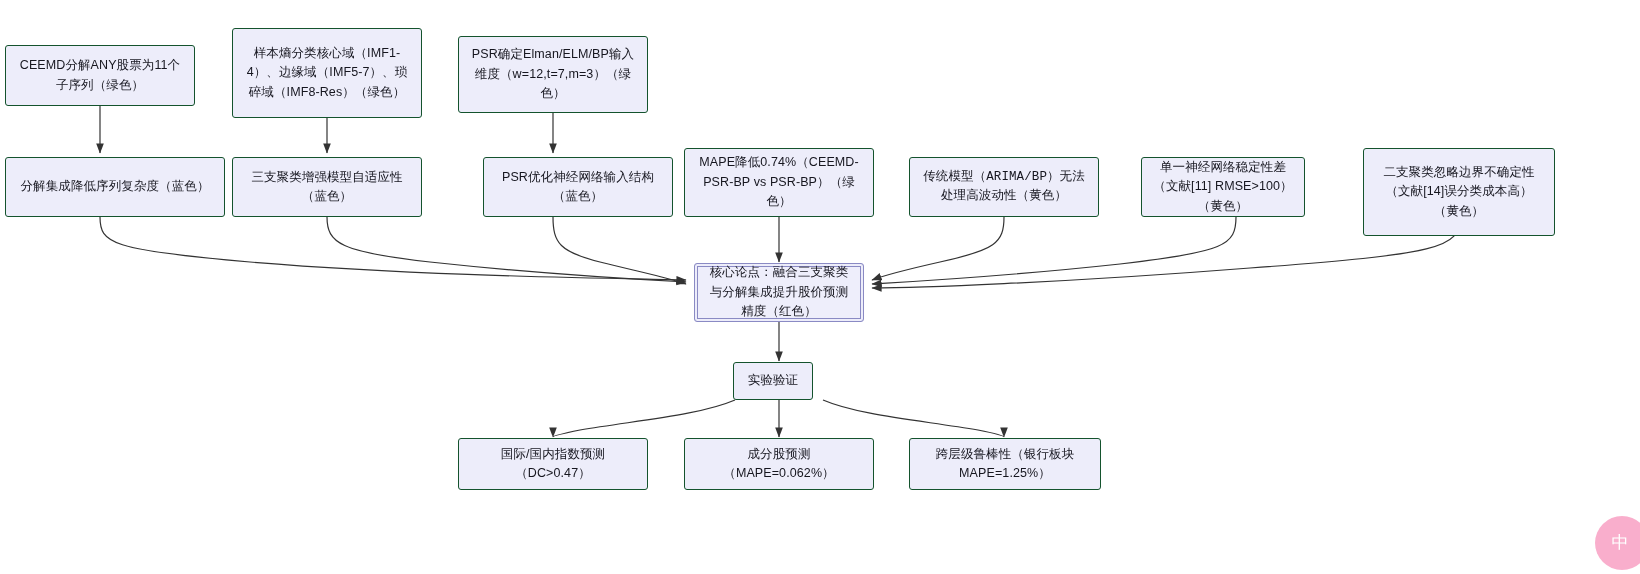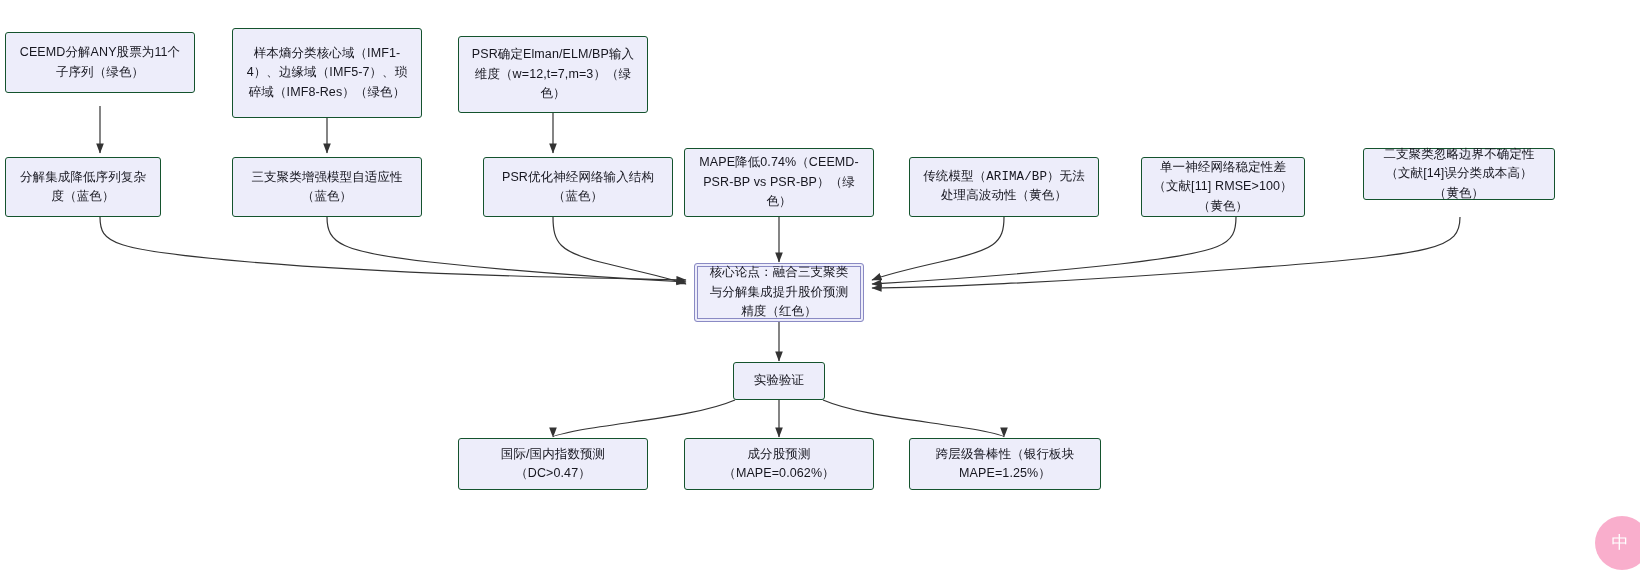--- a/index.html
+++ b/index.html
@@ -70,33 +70,33 @@
       <path d="M1460,217 C1460,248 1440,254 1250,268 C1060,283 910,288 872,288"></path>
 
       <path d="M779,322 L779,361"></path>
 
       <path d="M735,400 C700,415 640,420 580,430 C560,434 553,436 553,437"></path>
       <path d="M779,400 L779,437"></path>
       <path d="M823,400 C858,415 918,420 978,430 C998,434 1004,436 1004,437"></path>
     </g>
   </svg>
 
-  <div class="node" style="left:5px;top:32px;width:190px;height:61px;">
+  <div class="node" style="left:5px;top:45px;width:190px;height:61px;">
     <span class="txt">CEEMD分解ANY股票为11个子序列（绿色）</span>
   </div>
 
   <div class="node" style="left:232px;top:28px;width:190px;height:90px;">
     <span class="txt">样本熵分类核心域（IMF1-4）、边缘域（IMF5-7）、琐碎域（IMF8-Res）（绿色）</span>
   </div>
 
   <div class="node" style="left:458px;top:36px;width:190px;height:77px;">
     <span class="txt">PSR确定Elman/ELM/BP输入维度（w=12,t=7,m=3）（绿色）</span>
   </div>
 
-  <div class="node" style="left:5px;top:157px;width:156px;height:60px;">
+  <div class="node" style="left:5px;top:157px;width:220px;height:60px;">
     <span class="txt">分解集成降低序列复杂度（蓝色）</span>
   </div>
 
   <div class="node" style="left:232px;top:157px;width:190px;height:60px;">
     <span class="txt">三支聚类增强模型自适应性（蓝色）</span>
   </div>
 
   <div class="node" style="left:458px;top:157px;width:190px;height:60px;margin-left:25px;">
     <span class="txt">PSR优化神经网络输入结构（蓝色）</span>
   </div>
@@ -106,29 +106,29 @@
   </div>
 
   <div class="node" style="left:909px;top:157px;width:190px;height:60px;font-family:Liberation Mono, monospace;">
     <span class="txt">传统模型（ARIMA/BP）无法处理高波动性（黄色）</span>
   </div>
 
   <div class="node" style="left:1141px;top:157px;width:164px;height:60px;">
     <span class="txt">单一神经网络稳定性差（文献[11] RMSE&gt;100）（黄色）</span>
   </div>
 
-  <div class="node" style="left:1363px;top:148px;width:192px;height:52px;">
+  <div class="node" style="left:1363px;top:148px;width:192px;height:88px;">
     <span class="txt">二支聚类忽略边界不确定性（文献[14]误分类成本高）（黄色）</span>
   </div>
 
   <div class="node core" style="left:694px;top:263px;width:170px;height:59px;">
     <span class="txt">核心论点：融合三支聚类与分解集成提升股价预测精度（红色）</span>
   </div>
 
-  <div class="node" style="left:733px;top:362px;width:92px;height:38px;justify-content:center;">
+  <div class="node" style="left:733px;top:362px;width:80px;height:38px;justify-content:center;">
     <span class="txt">实验验证</span>
   </div>
 
   <div class="node" style="left:458px;top:438px;width:190px;height:52px;">
     <span class="txt">国际/国内指数预测（DC&gt;0.47）</span>
   </div>
 
   <div class="node" style="left:684px;top:438px;width:190px;height:52px;">
     <span class="txt">成分股预测（MAPE=0.062%）</span>
   </div>

